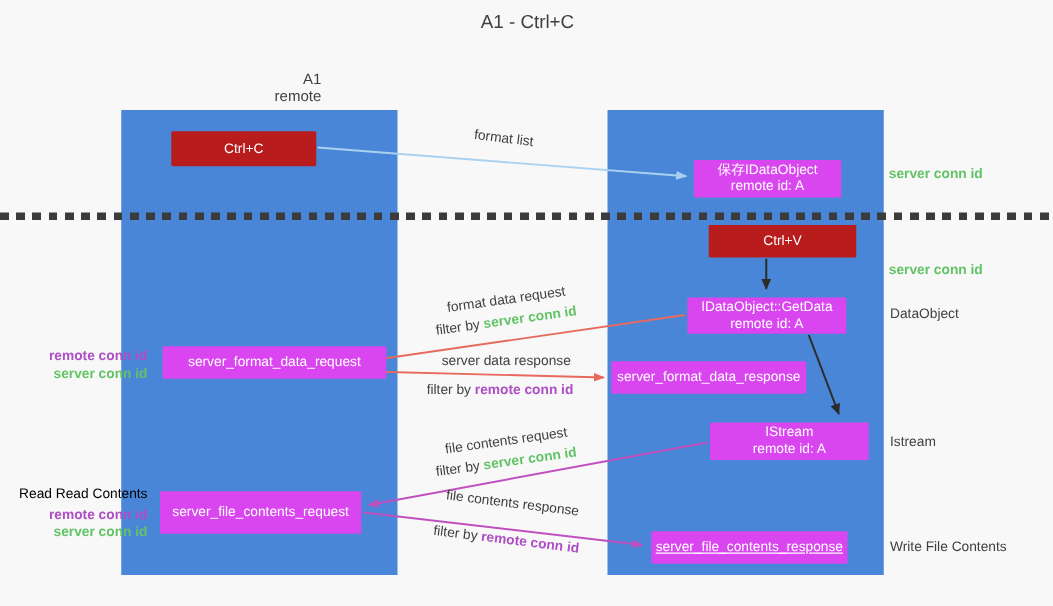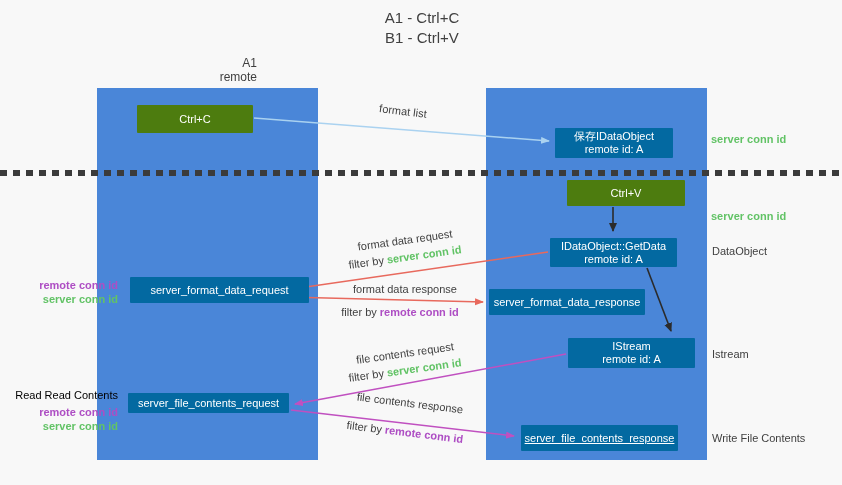--- a/index.html
+++ b/index.html
@@ -14,42 +14,41 @@
   .lane-right{left:486px;}
 
   .dotted-sep{position:absolute;left:0;top:170px;width:842px;height:6px;
     background:repeating-linear-gradient(90deg,#3b3b3b 0 7px,transparent 7px 13px);z-index:4;}
 
   svg.arrows{position:absolute;left:0;top:0;z-index:3;pointer-events:none;}
 
   .node{position:absolute;z-index:5;display:flex;flex-direction:column;align-items:center;
         justify-content:center;color:#fff;font-size:11px;line-height:13px;text-align:center;
         border-radius:1px;}
-  .node.green{background:#4d7c0f;}
-  .node.orange{background:#0369a1;align-items:center;}
+  .node.green{background:#b91c1c;}
+  .node.orange{background:#d946ef;align-items:center;}
 
   .ann{position:absolute;z-index:5;color:#3f3f3f;font-size:11px;text-align:center;white-space:nowrap;}
   .rot-up{transform:rotate(-8deg);}
   .rot-down{transform:rotate(7deg);}
   .conn-green{color:#62c366;font-weight:bold;}
   .conn-purple{color:#ae4ec4;font-weight:bold;}
 
   .side-label{position:absolute;z-index:5;font-size:11px;white-space:nowrap;color:#3f3f3f;}
   .side-label.green{color:#62c366;font-weight:bold;}
   .left-stack{position:absolute;z-index:5;width:118px;left:0;text-align:right;font-size:11px;
               line-height:14px;white-space:nowrap;}
 </style>
 </head>
 <body>
 
 <div class="canvas">
 
   <div class="title">
     <div>A1 - Ctrl+C</div>
-    <div>B1 - Ctrl+V</div>
   </div>
 
   <div class="lane-header" style="left:157px;top:56px;width:100px;">
     <div>A1</div>
     <div>remote</div>
   </div>
 
   <div class="lane lane-left"></div>
   <div class="lane lane-right"></div>
 
@@ -78,21 +77,21 @@
     <line x1="566" y1="354" x2="295" y2="404" stroke="#c050c0" stroke-width="1.5" marker-end="url(#ah-mag)"></line>
     <line x1="291" y1="410" x2="514" y2="436" stroke="#c050c0" stroke-width="1.5" marker-end="url(#ah-mag)"></line>
   </svg>
 
   <div class="node green" style="left:137px;top:105px;width:116px;height:28px;">
     <span>Ctrl+C</span>
   </div>
   <div class="node orange" style="left:130px;top:277px;width:179px;height:26px;">
     <span>server_format_data_request</span>
   </div>
-  <div class="node orange" style="left:128px;top:393px;width:161px;height:20px;">
+  <div class="node orange" style="left:128px;top:393px;width:161px;height:34px;">
     <span>server_file_contents_request</span>
   </div>
 
   <div class="node orange" style="left:555px;top:128px;width:118px;height:30px;">
     <span>保存IDataObject</span>
     <span>remote id: A</span>
   </div>
   <div class="node green" style="left:555px;top:180px;width:118px;height:26px;margin-left:12px;">
     <span>Ctrl+V</span>
   </div>
@@ -111,21 +110,21 @@
     <span>server_file_contents_response</span>
   </div>
 
   <div class="ann rot-down" style="left:358px;top:105px;width:90px;">format list</div>
 
   <div class="ann rot-up" style="left:340px;top:234px;width:130px;">format data request</div>
   <div class="ann rot-up" style="left:330px;top:251px;width:150px;">
     <span>filter by </span><span class="conn-green">server conn id</span>
   </div>
 
-  <div class="ann" style="left:340px;top:283px;width:130px;">format data response</div>
+  <div class="ann" style="left:340px;top:283px;width:130px;">server data response</div>
   <div class="ann" style="left:330px;top:306px;width:140px;">
     <span>filter by </span><span class="conn-purple">remote conn id</span>
   </div>
 
   <div class="ann rot-up" style="left:340px;top:347px;width:130px;">file contents request</div>
   <div class="ann rot-up" style="left:330px;top:364px;width:150px;">
     <span>filter by </span><span class="conn-green">server conn id</span>
   </div>
 
   <div class="ann rot-down" style="left:345px;top:397px;width:130px;">file contents response</div>

